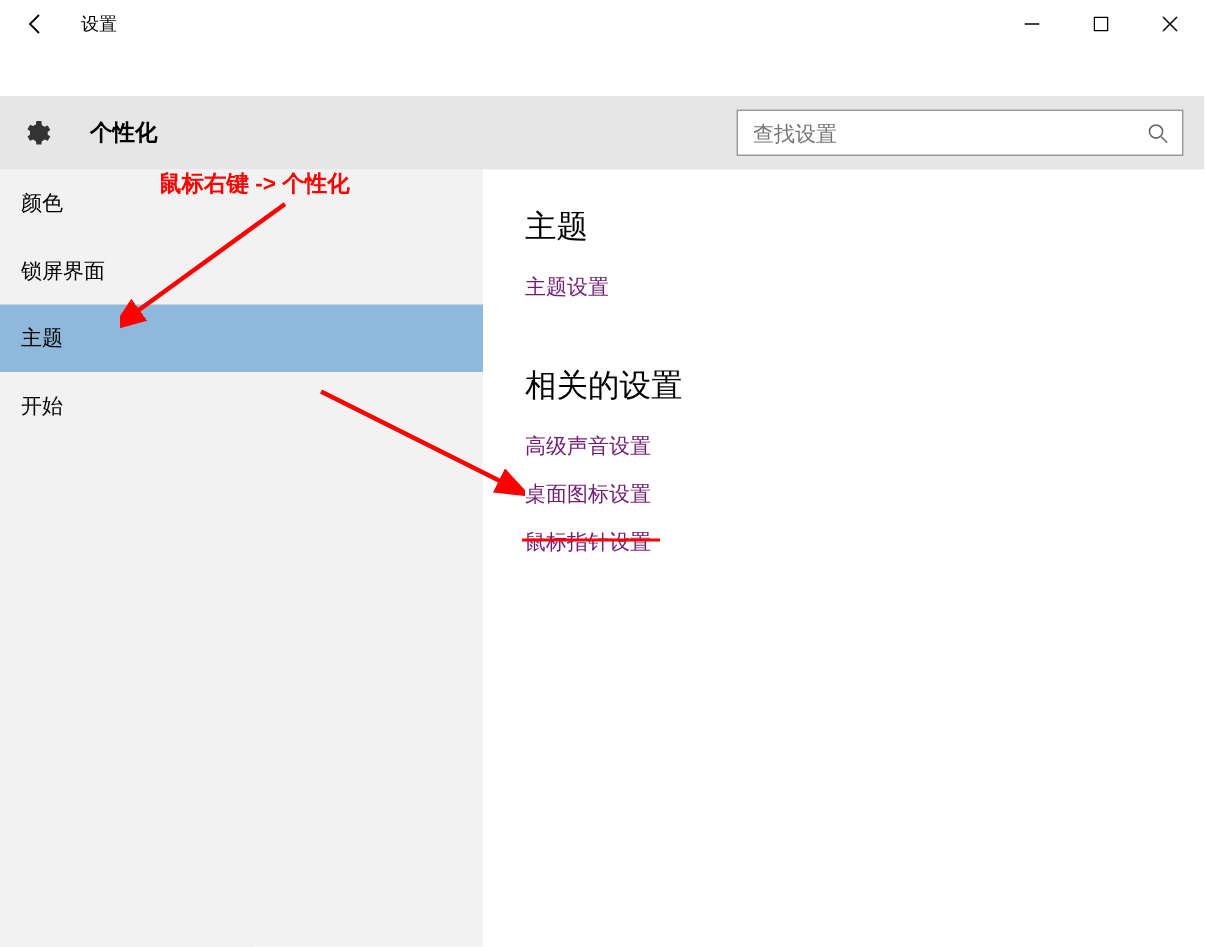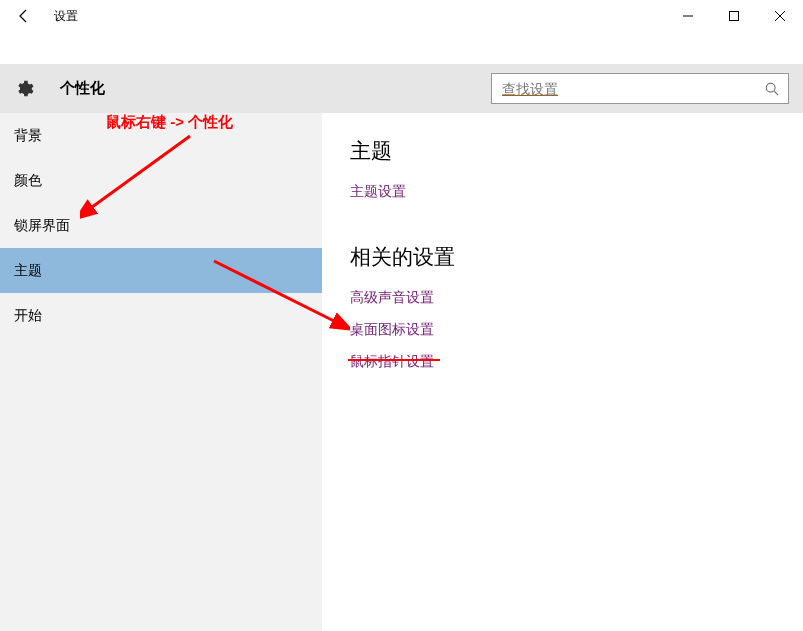--- a/index.html
+++ b/index.html
@@ -8,21 +8,21 @@
     .titlebar { height: 32px; background: #fff; display: flex; align-items: center; position: relative; }
     .back-btn { width: 48px; height: 32px; display: flex; align-items: center; justify-content: center; cursor: pointer; }
     .title-text { font-size: 12px; color: #000; margin-left: 6px; font-family: Liberation Mono, monospace; }
     .window-controls { position: absolute; right: 0; top: 0; display: flex; }
     .win-ctrl { width: 46px; height: 32px; display: flex; align-items: center; justify-content: center; cursor: pointer; }
     
     .header-row { height: 49px; background: #e6e6e6; display: flex; align-items: center; position: relative; margin-top: 32px; }
     .gear-area { width: 48px; height: 49px; display: flex; align-items: center; justify-content: center; }
     .page-title { font-size: 15px; font-weight: 600; color: #000; margin-left: 12px; }
     .search-box { position: absolute; right: 14px; top: 9px; width: 298px; height: 31px; border: 1px solid #999; background: #fff; display: flex; align-items: center; }
-    .search-input { flex: 1; border: none; outline: none; font-size: 14px; padding: 0 10px; background: transparent; color: #a16207; text-decoration: underline; }
+    .search-input { flex: 1; border: none; outline: none; font-size: 14px; padding: 0 10px; background: transparent; color: #a16207; }
     .search-icon-box { width: 32px; height: 100%; display: flex; align-items: center; justify-content: center; }
     
     .body-area { display: flex; height: calc(631px - 81px); }
     .sidebar { width: 322px; background: #f2f2f2; }
     .sidebar-item { height: 45px; display: flex; align-items: center; padding-left: 14px; font-size: 14px; color: #000; cursor: pointer; }
     .sidebar-item.selected { background: #8fb8dd; }
     
     .content { flex: 1; padding: 24px 28px; background: #fff; }
     .section-h { font-size: 21px; font-weight: 400; color: #000; margin-bottom: 18px; }
     .link { font-size: 14px; color: #701a75; cursor: pointer; display: block; margin-bottom: 14px; }
@@ -76,23 +76,20 @@
           <circle cx="6.5" cy="6.5" r="5" stroke="#666" stroke-width="1.2" fill="none"></circle>
           <line x1="10.5" y1="10.5" x2="15" y2="15" stroke="#666" stroke-width="1.2"></line>
         </svg>
     </div>
   </div>
 </div>
 
 <div class="body-area">
   <div class="sidebar">
     <div class="sidebar-item">
-        <span>背景</span>
-      </div>
-    <div class="sidebar-item">
         <span>颜色</span>
       </div>
     <div class="sidebar-item">
         <span>锁屏界面</span>
       </div>
     <div class="sidebar-item selected">
         <span>主题</span>
       </div>
     <div class="sidebar-item">
         <span>开始</span>

